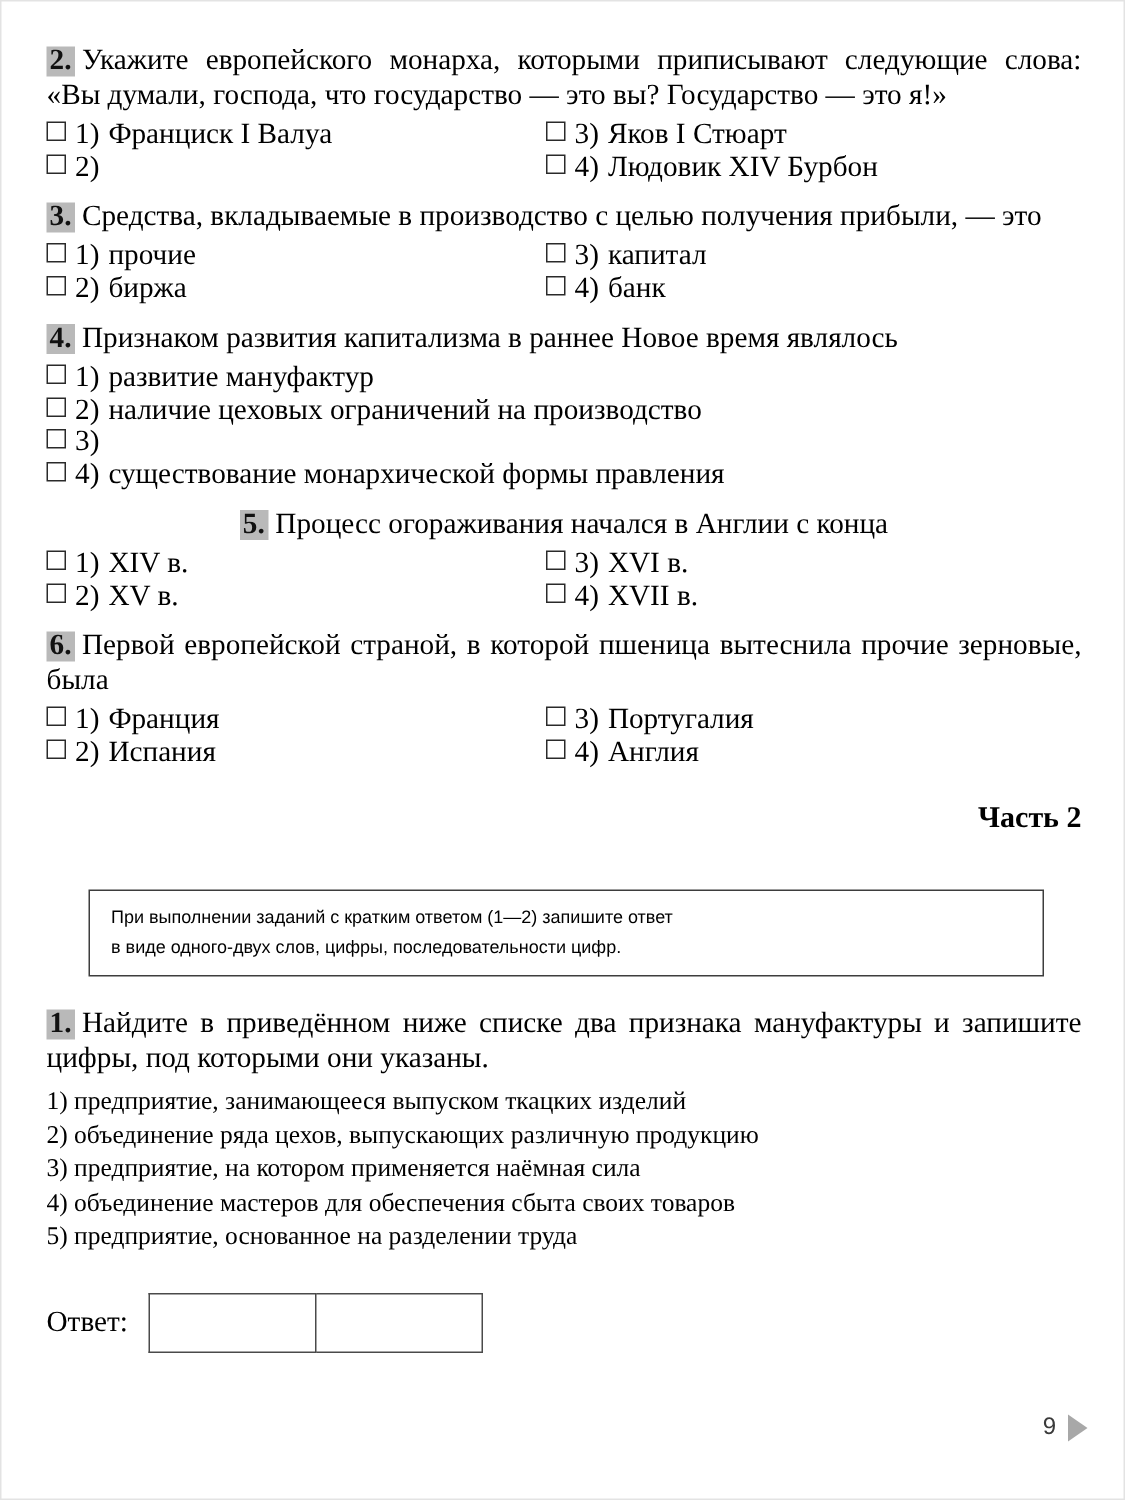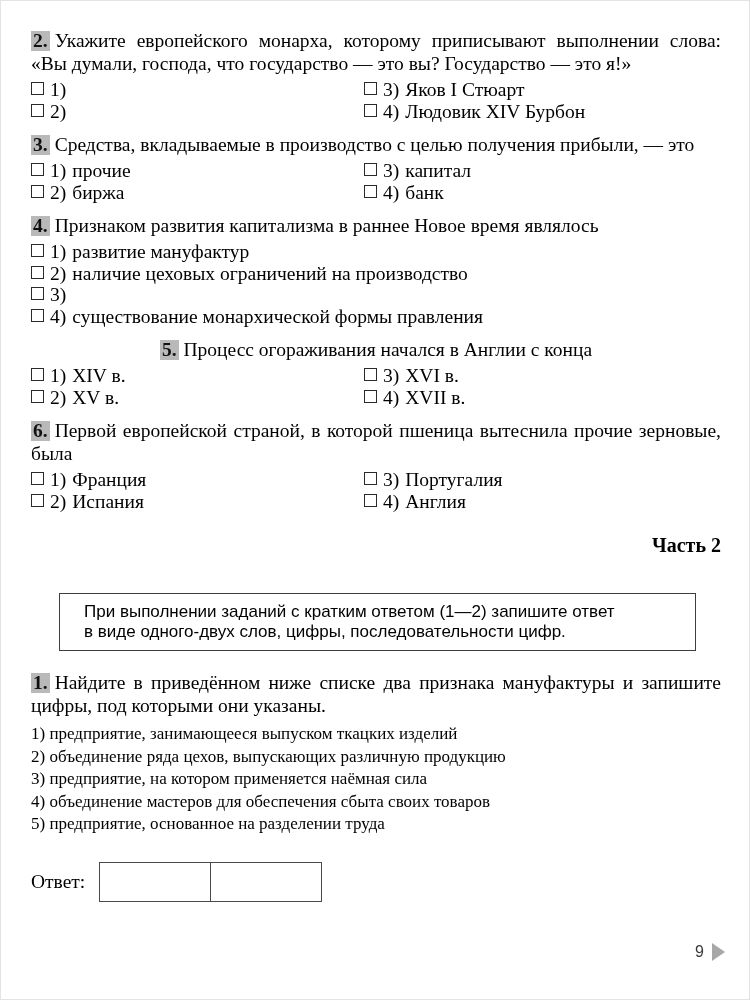--- a/index.html
+++ b/index.html
@@ -93,23 +93,23 @@
     font-family: "Liberation Serif", "DejaVu Serif", serif;
     text-align: right;
   }
 
   
   .instr-box {
     margin-left: 28px;
     width: 637px;
     box-sizing: border-box;
     border: 1.3px solid #3d3d3d;
-    padding: 8px 12px 9px 24px;
+    padding: 8px 12px 9px 14px;
     font-family: "Liberation Sans", "DejaVu Sans", sans-serif;
-    font-size: 17px;
+    font-size: 12px;
     line-height: 19.5px;
     margin-bottom: 20px;
     margin-top: 36px;
   }
   .instr-line { white-space: nowrap; }
 
   
   .plist {
     margin-top: 6px;
   }
@@ -162,26 +162,27 @@
   }
 </style>
 </head>
 <body>
 
 <div id="page">
   <div id="content">
 
     <div class="question">
       <p class="q-stem">
-        <span class="q-num">2.</span><span>Укажите европейского монарха, которому приписывают выполнении слова: «Вы думали, господа, что государство — это вы? Государство — это я!»</span>
+        <span class="q-num">2.</span><span>Укажите европейского монарха, которыми приписывают следующие слова: «Вы думали, господа, что государство — это вы? Государство — это я!»</span>
       </p>
       <div class="opts-2col">
         <div class="opt">
             <span class="cbox"></span>
             <span class="opt-label">1)</span>
+            <span>Франциск I Валуа</span>
           </div>
         <div class="opt">
             <span class="cbox"></span>
             <span class="opt-label">3)</span>
             <span>Яков I Стюарт</span>
           </div>
         <div class="opt">
             <span class="cbox"></span>
             <span class="opt-label">2)</span>
           </div>

